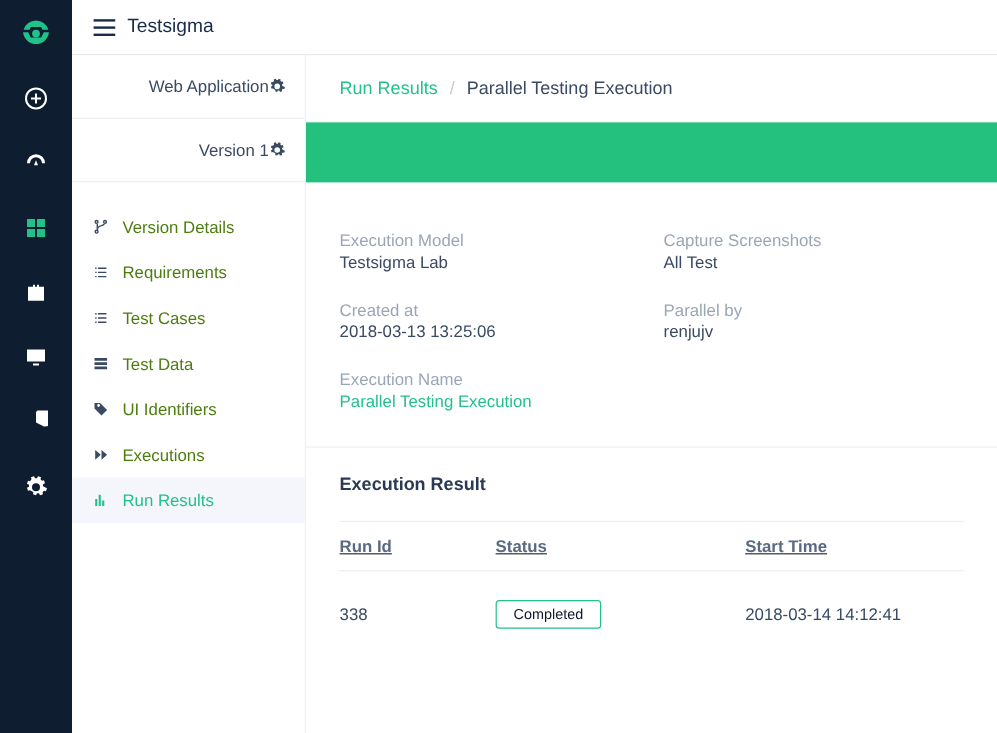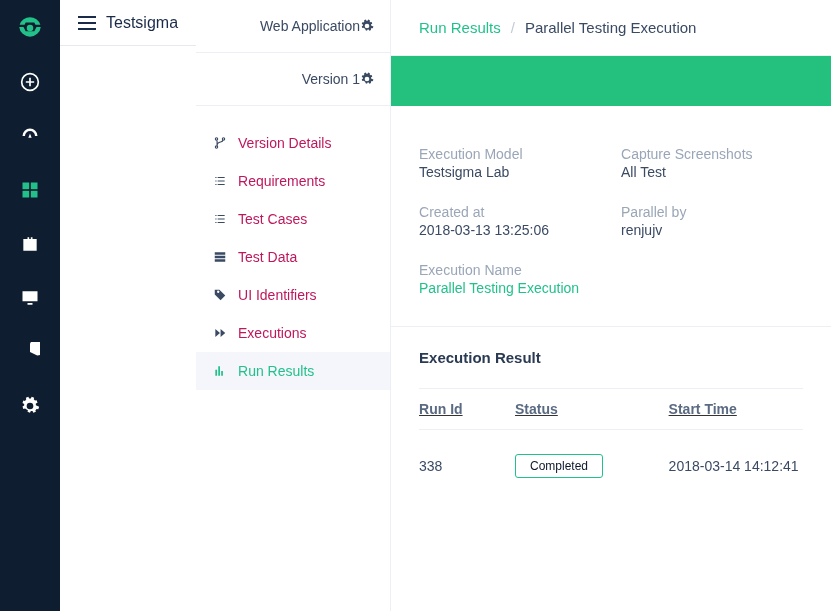--- a/index.html
+++ b/index.html
@@ -7,34 +7,34 @@
   body { display: flex; }
 
   
   .nav-strip { width: 60px; background: #0f1d30; display: flex; flex-direction: column; align-items: center; padding-top: 14px; gap: 26px; color: #fff; }
   .nav-strip .strip-icon { width: 28px; height: 28px; display: flex; align-items: center; justify-content: center; cursor: pointer; }
   .nav-strip .strip-icon svg { width: 20px; height: 20px; fill: #fff; }
   .nav-strip .logo svg { fill: #23c18a; width: 26px; height: 26px; }
   .nav-strip .active-tiles svg { fill: #23c18a; }
 
   
-  .right-area { flex: 1; display: flex; flex-direction: row; }
+  .right-area { flex: 1; display: flex; flex-direction: column; }
   .top-bar { height: 46px; border-bottom: 1px solid #e6e9ee; display: flex; align-items: center; padding: 0 18px; color: #1a2b4a; font-size: 16px; gap: 10px; }
   .hamburger { width: 18px; height: 14px; display: flex; flex-direction: column; justify-content: space-between; cursor: pointer; }
   .hamburger div { height: 2px; background: #1a2b4a; }
 
   .body-area { flex: 1; display: flex; }
 
   
   .sidebar { width: 195px; border-right: 1px solid #eceff3; display: flex; flex-direction: column; }
   .sidebar-row { padding: 18px 16px; border-bottom: 1px solid #eceff3; display: flex; align-items: center; justify-content: flex-end; color: #3a4a63; font-size: 14px; }
   .sidebar-row .gear { width: 14px; height: 14px; cursor: pointer; }
   .sidebar-row .gear svg { width: 14px; height: 14px; fill: #3a4a63; }
   .side-nav { padding: 18px 0 0 0; }
-  .side-nav-item { display: flex; align-items: center; gap: 10px; padding: 11px 16px; font-size: 14px; color: #be185d; cursor: pointer; }
+  .side-nav-item { display: flex; align-items: center; gap: 10px; padding: 11px 16px; font-size: 14px; color: #4d7c0f; cursor: pointer; }
   .side-nav-item .icon { width: 16px; height: 16px; display: flex; align-items: center; justify-content: center; }
   .side-nav-item .icon svg { width: 14px; height: 14px; fill: #3a4a63; }
   .side-nav-item.active { background: #f4f6fb; color: #23c18a; }
   .side-nav-item.active .icon svg { fill: #23c18a; }
 
   
   .main { flex: 1; display: flex; flex-direction: column; overflow: hidden; }
   .breadcrumb { height: 56px; border-bottom: 1px solid #eceff3; display: flex; align-items: center; padding: 0 28px; font-size: 15px; gap: 10px; }
   .breadcrumb .crumb-link { color: #23c18a; cursor: pointer; }
   .breadcrumb .sep { color: #c3cbd6; }

